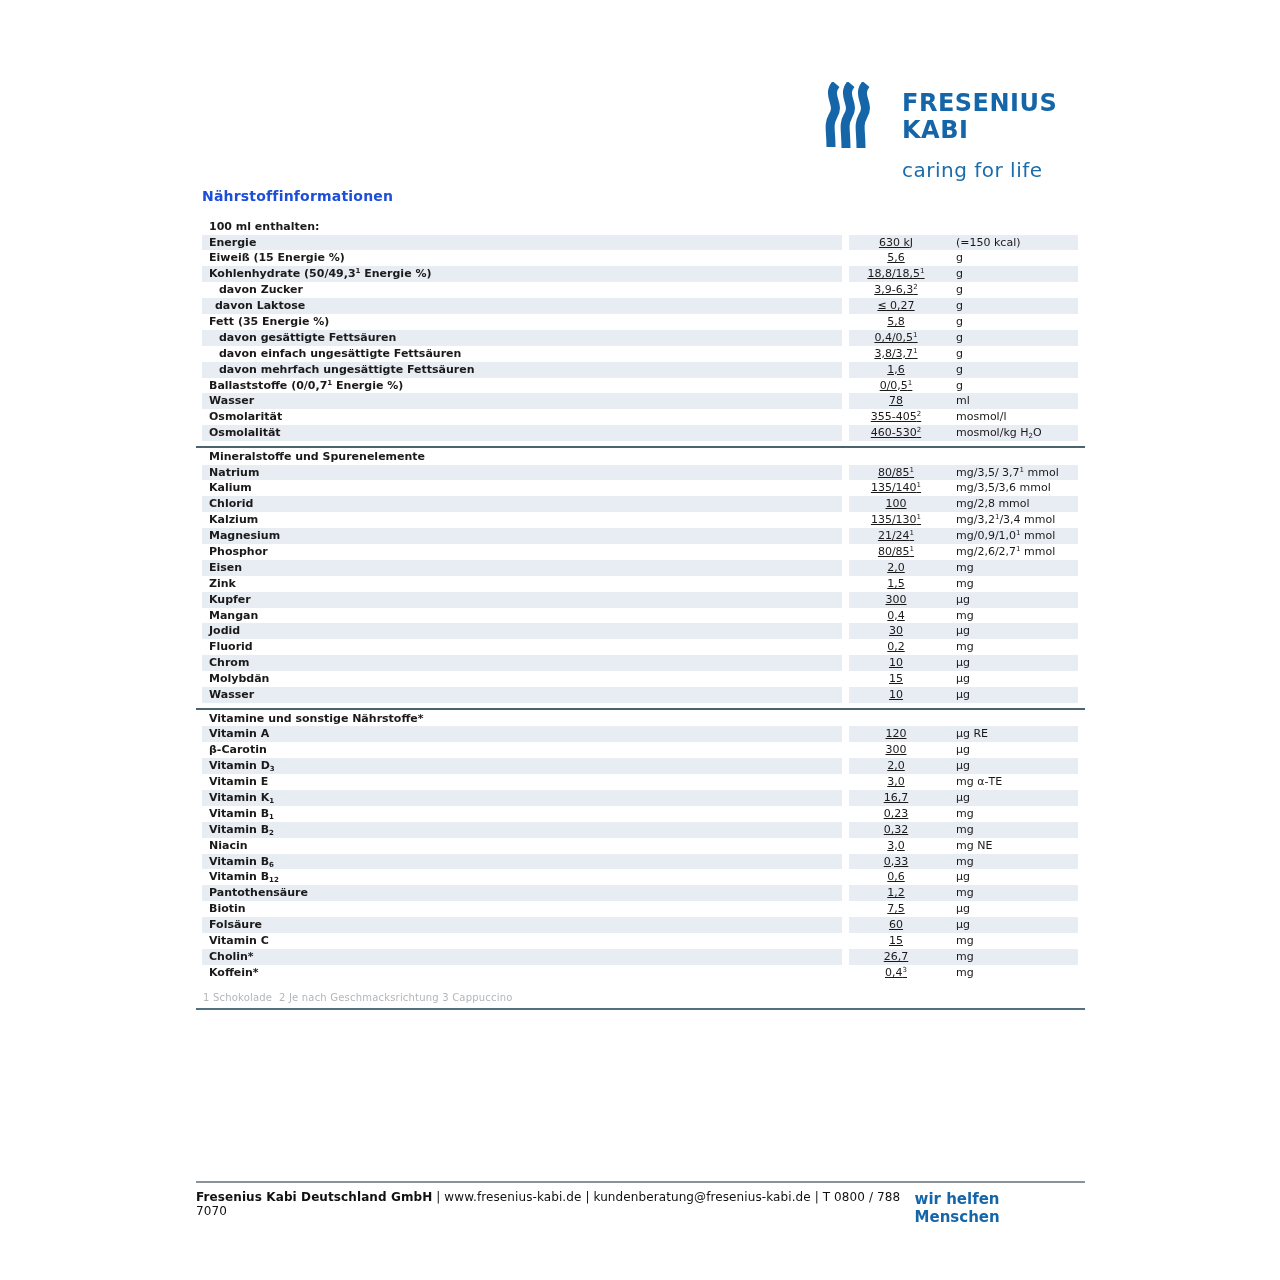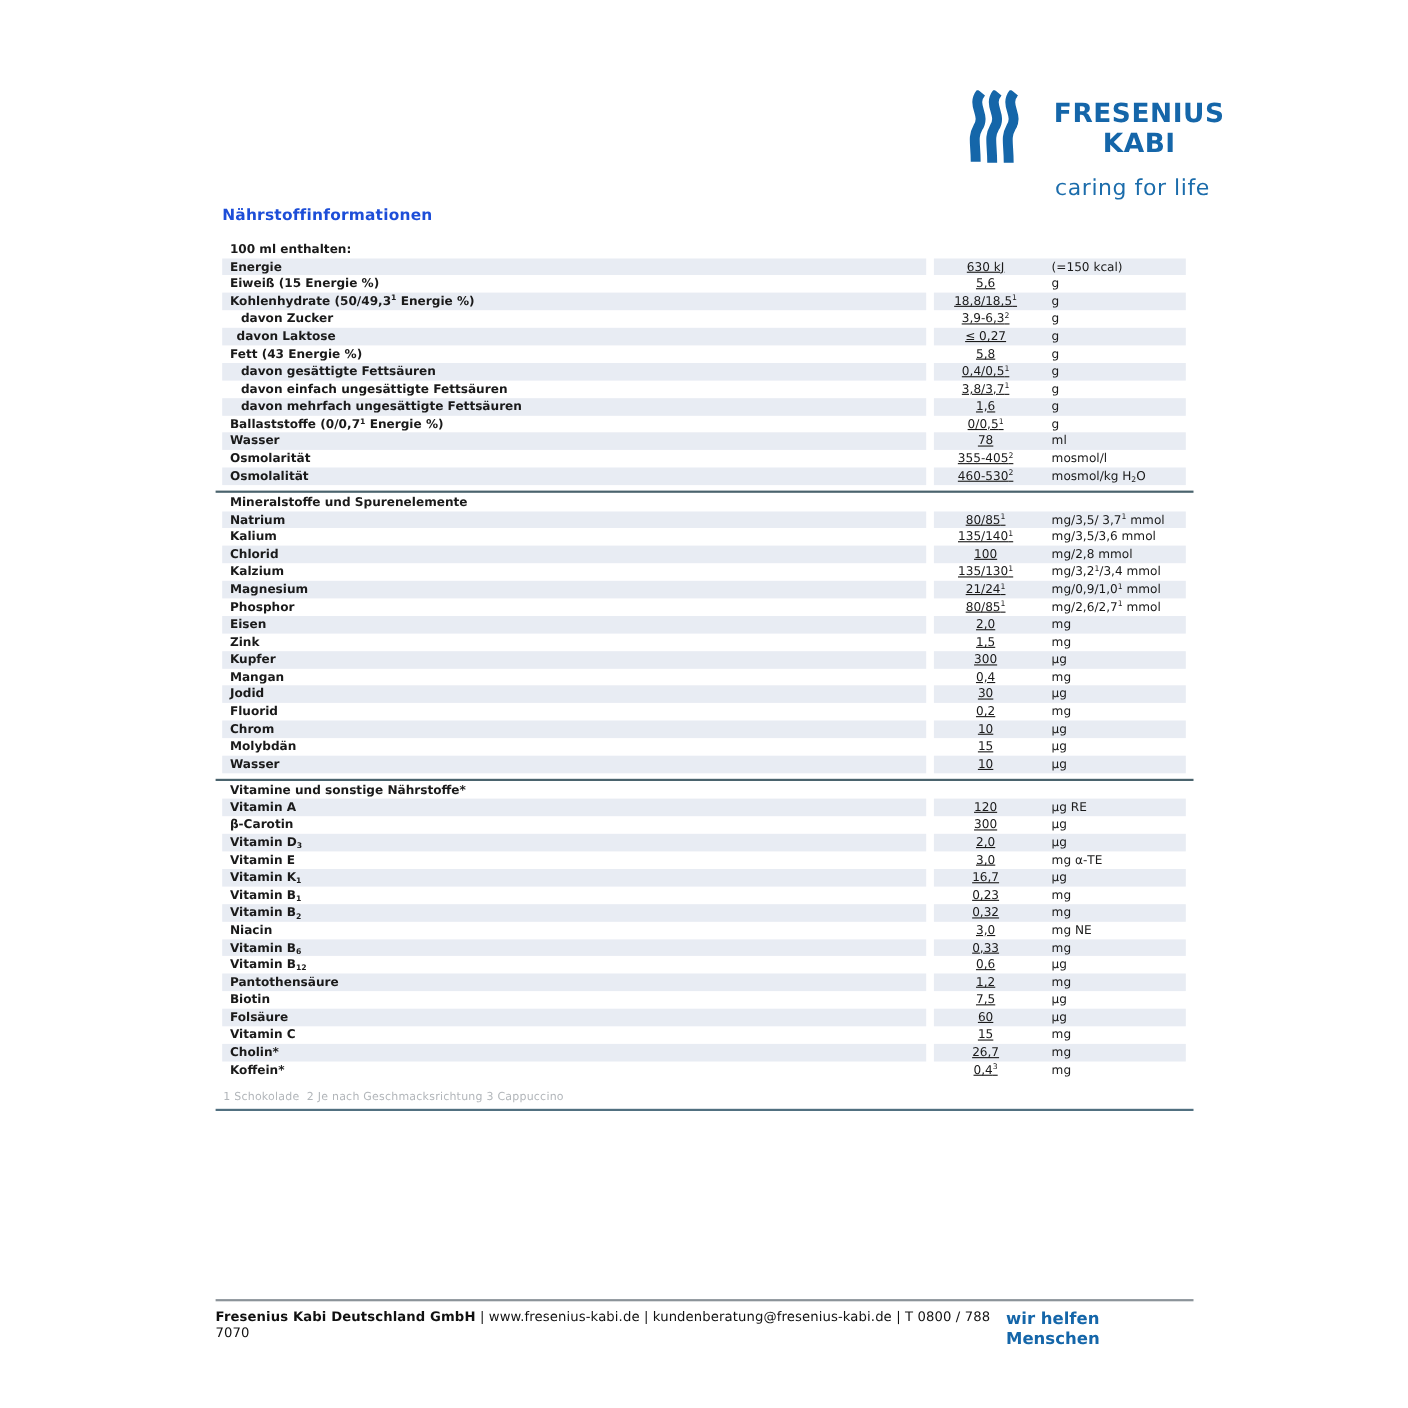--- a/index.html
+++ b/index.html
@@ -2,21 +2,21 @@
 <html><head>
 <meta charset="utf-8">
 <style>
   * { margin:0; padding:0; box-sizing:border-box; }
   html,body { width:1280px; height:1280px; background:#ffffff; }
   body { position:relative; font-family:"DejaVu Sans","Liberation Sans",sans-serif; color:#1a1a1a; }
 
   .content { position:absolute; left:196px; top:0; width:889px; height:1280px; }
 
   
-  .logo { position:absolute; left:680px; top:82px; width:225px;text-align:center; }
+  .logo { position:absolute; left:624px; top:82px; width:225px; }
   .logo-top { display:flex; align-items:flex-start; }
   .logo-mark { width:72px; height:70px; flex:0 0 72px; }
   .logo-words { margin-left:10px; color:#1566a9; font-weight:bold;
                 font-size:24px; line-height:27px; letter-spacing:0.5px; padding-top:8px; }
   .logo-tagline { margin-left:82px; margin-top:6px; color:#1b6cab;
                   font-size:20px; letter-spacing:0.5px; }
 
   
   .page-title { position:absolute; left:6px; top:188px; font-size:14px;
                 font-weight:bold; color:#1d4ed8; letter-spacing:0.2px; }
@@ -113,21 +113,21 @@
       </div>
       <div class="row striped">
         <div class="cell-label ind2">davon Laktose</div>
         <div class="gutter"></div>
         <div class="cell-vu">
           <div class="val">≤ 0,27</div>
           <div class="unit">g</div>
         </div>
       </div>
       <div class="row">
-        <div class="cell-label">Fett (43 Energie %)</div>
+        <div class="cell-label">Fett (35 Energie %)</div>
         <div class="gutter"></div>
         <div class="cell-vu">
           <div class="val">5,8</div>
           <div class="unit">g</div>
         </div>
       </div>
       <div class="row striped">
         <div class="cell-label ind1">davon gesättigte Fettsäuren</div>
         <div class="gutter"></div>
         <div class="cell-vu">

